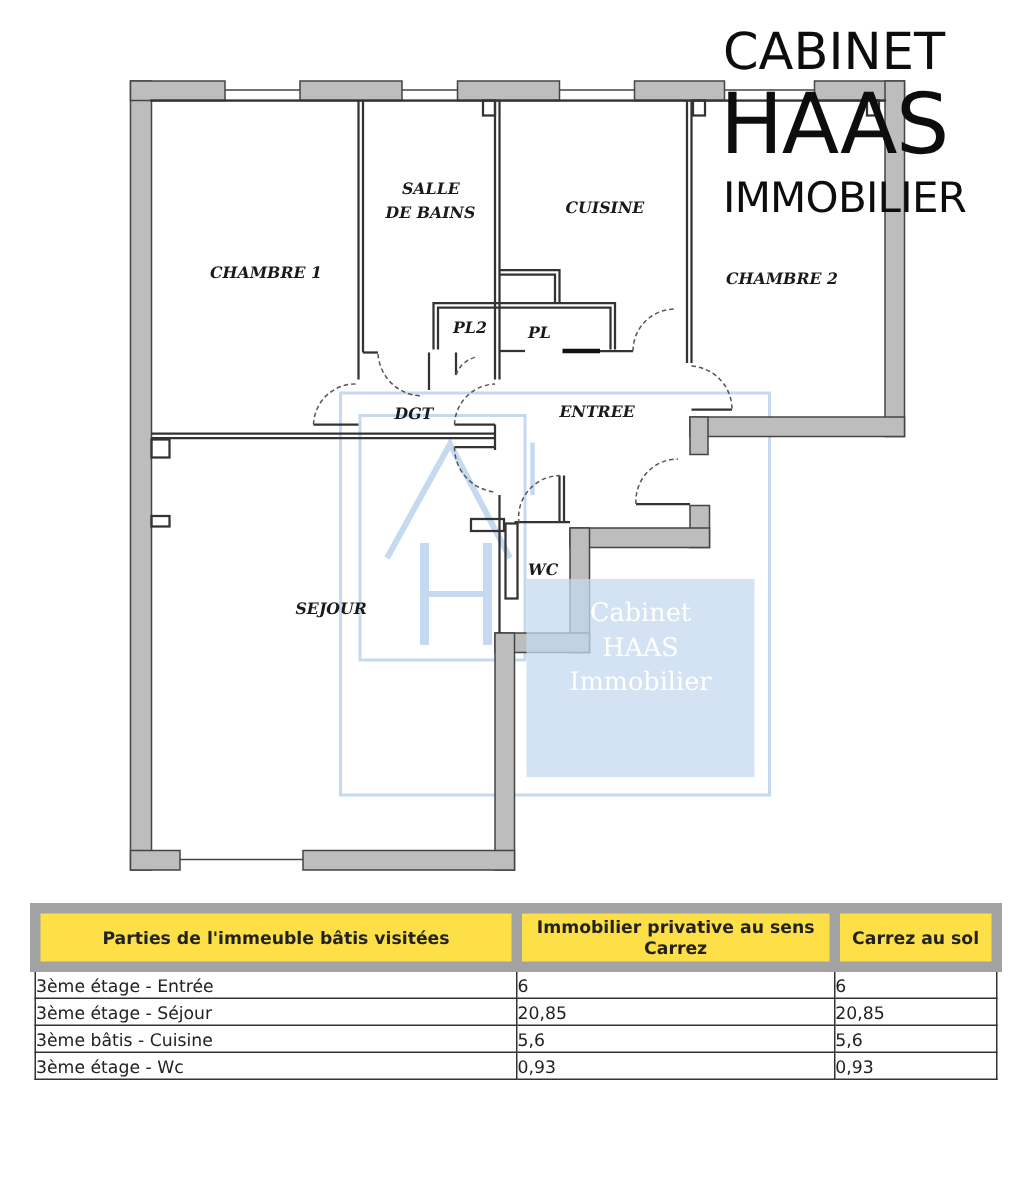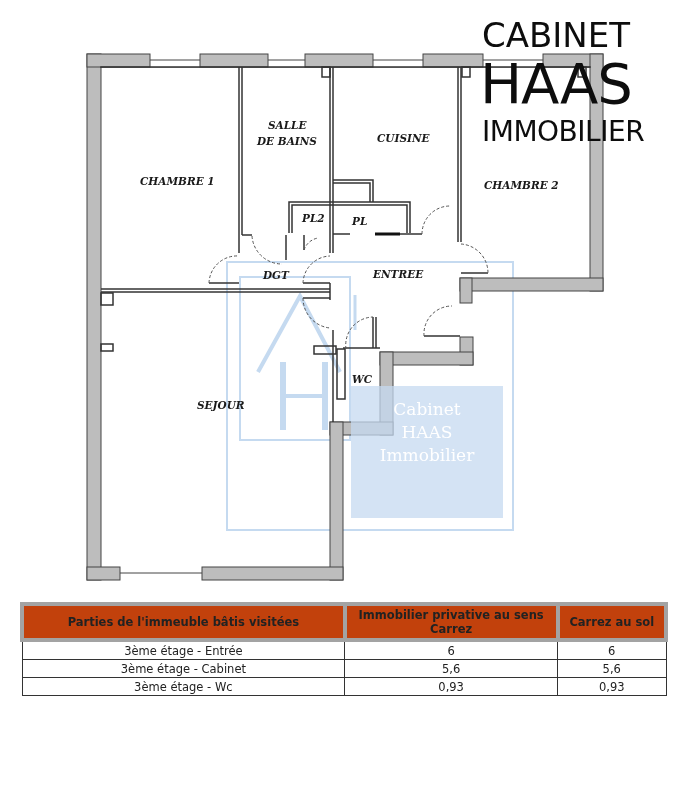--- a/index.html
+++ b/index.html
@@ -6,22 +6,22 @@
   body { width: 690px; height: 790px; position: relative; overflow: hidden; font-family: "DejaVu Sans", sans-serif; }
   #plan { position: absolute; left: 0; top: 0; width: 690px; height: 590px; }
   .room-label { font-family: "DejaVu Serif", serif; font-style: italic; font-weight: bold; font-size: 10.5px; fill: #1a1a1a; }
   .brand { position: absolute; left: 482px; top: 18px; color: #0d0d0d; font-family: "DejaVu Sans", sans-serif; line-height: 1; }
   .brand .l1 { font-size: 34px; letter-spacing: 0px; display: block; }
   .brand .l2 { font-size: 56px; letter-spacing: -1px; display: block; margin-top: 4px; margin-left: -2px; }
   .brand .l3 { font-size: 28px; display: block; margin-top: 6px; letter-spacing: -0.5px; }
   .wm-box { position: absolute; left: 351px; top: 386px; width: 152px; height: 132px; background: rgba(197,218,240,0.75); }
   .wm-text { position: absolute; left: 351px; top: 398px; width: 152px; text-align: center; color: #ffffff; font-family: "DejaVu Serif", serif; font-size: 17px; line-height: 23px; }
   table.surf { position: absolute; left: 20px; top: 602px; width: 648px; border-collapse: collapse; font-family: "DejaVu Sans", sans-serif; font-size: 11.5px; color: #222; }
-  table.surf th { background: #c2410c; font-weight: bold; font-size: 11.5px; height: 32px; border: 4px solid #a3a3a3; padding: 0 4px; line-height: 14px; }
-  table.surf td { height: 17px; border: 1px solid #333; text-align: center; padding: 0; }
+  table.surf th { background: #fde047; font-weight: bold; font-size: 11.5px; height: 32px; border: 7px solid #a3a3a3; padding: 0 4px; line-height: 14px; }
+  table.surf td { height: 17px; border: 1px solid #333; padding: 0; }
   table.surf col.c1 { width: 325px; }
   table.surf col.c2 { width: 214px; }
   table.surf col.c3 { width: 109px; }
 </style>
 </head>
 <body>
 
 <svg id="plan" viewBox="0 0 690 590" xmlns="http://www.w3.org/2000/svg">
 
   <g fill="none" stroke="#c5daf0" stroke-width="2">
@@ -171,21 +171,26 @@
       <th>Carrez au sol</th>
     </tr>
   </thead>
   <tbody>
     <tr>
         <td>3ème étage - Entrée</td>
         <td>6</td>
         <td>6</td>
       </tr>
     <tr>
-        <td>3ème étage - Cabinet</td>
+        <td>3ème étage - Séjour</td>
+        <td>20,85</td>
+        <td>20,85</td>
+      </tr>
+    <tr>
+        <td>3ème bâtis - Cuisine</td>
         <td>5,6</td>
         <td>5,6</td>
       </tr>
     <tr>
         <td>3ème étage - Wc</td>
         <td>0,93</td>
         <td>0,93</td>
       </tr>
   </tbody>
 </table>

